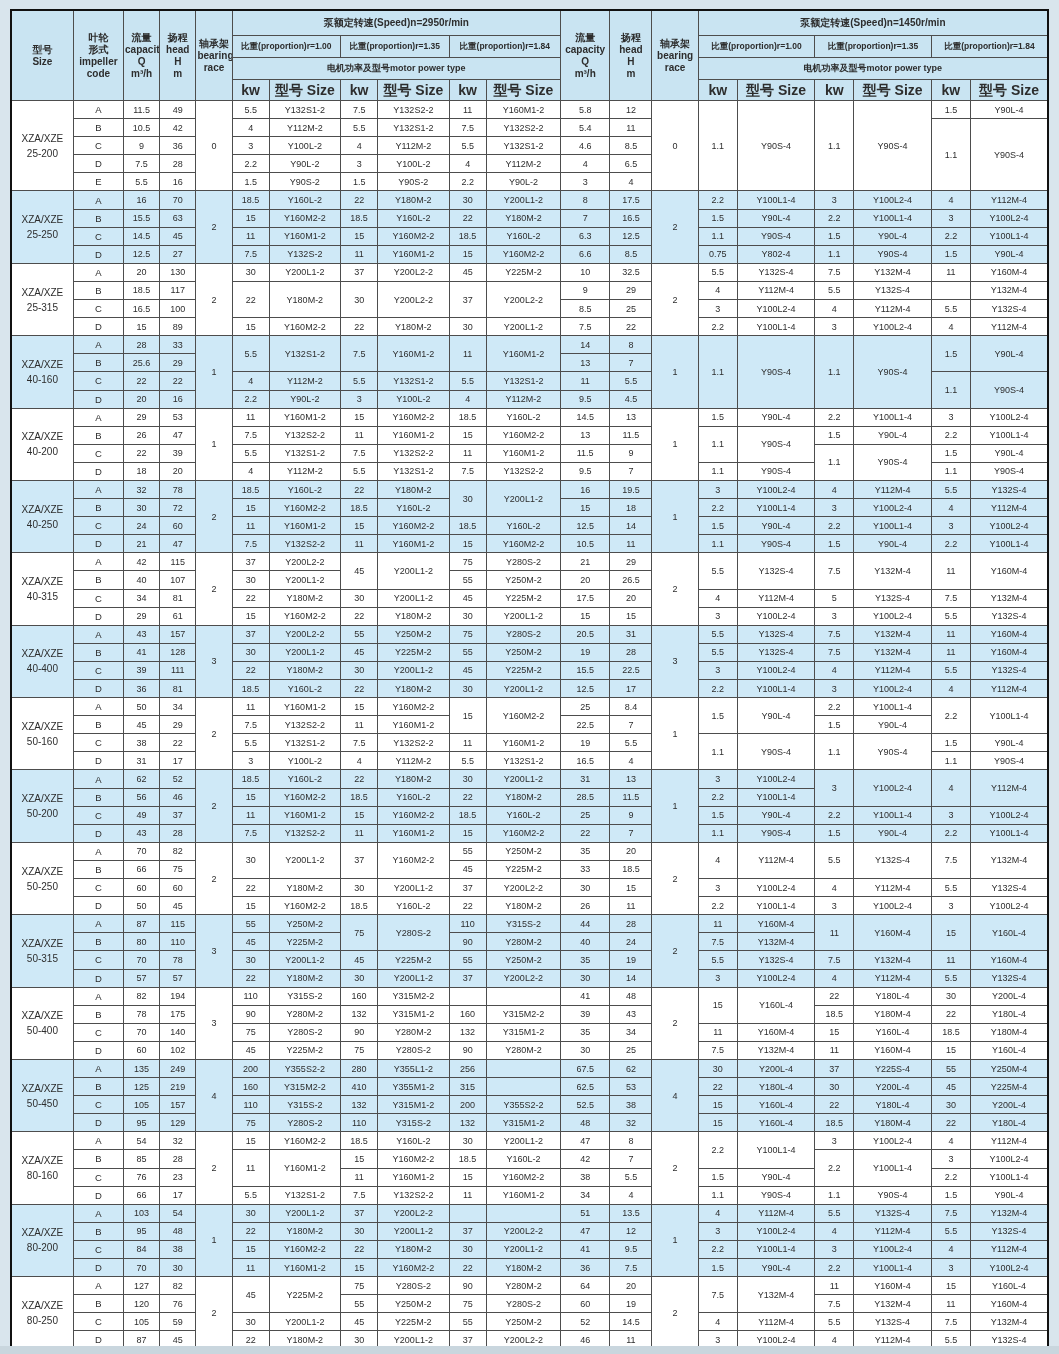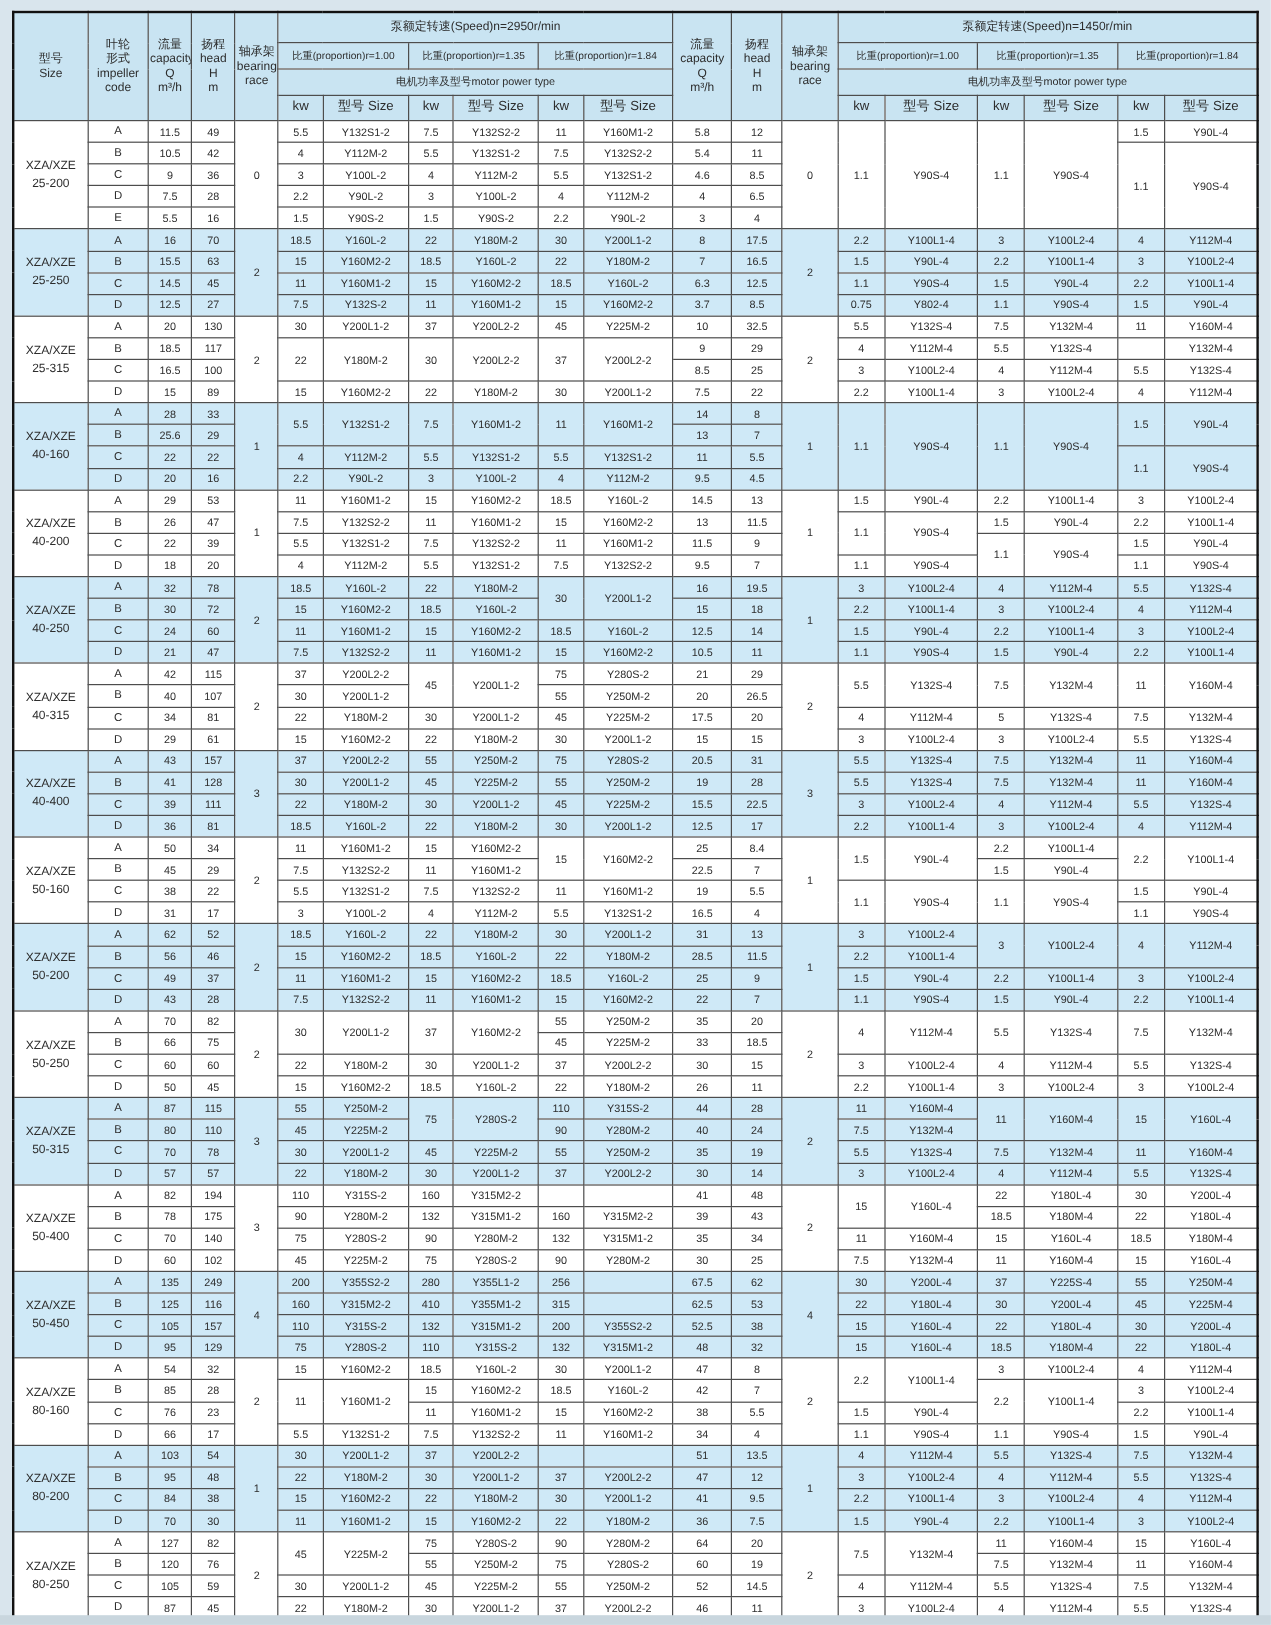--- a/index.html
+++ b/index.html
@@ -20,29 +20,29 @@
   }
   #spec-table th,#spec-table td{
     border:1px solid #4d4d4d;
     text-align:center;
     vertical-align:middle;
     padding:0 1px;
     overflow:hidden;
   }
   thead th{
     background:#c9e4f2;
-    font-weight:normal;
+    font-weight:bold;
     font-size:9px;
     line-height:1.2;
     white-space:pre-line;
   }
   tr.h1 th{height:24px;font-size:10px;}
   tr.h2 th{height:21px;font-size:8.5px;}
   tr.h3 th{height:21px;}
-  tr.h4 th{height:20px;font-size:11px;}
+  tr.h4 th{height:20px;font-size:14px;}
   tbody td{
     height:17.1px;
     font-size:9px;
     background:#ffffff;
     white-space:nowrap;
   }
   tbody tr.band td{background:#cfe9f7;}
   td.model{
     font-size:10px;
     white-space:pre-line;
@@ -282,21 +282,21 @@
       <tr class="band">
         <td class="code">D</td>
         <td>12.5</td>
         <td>27</td>
         <td>7.5</td>
         <td>Y132S-2</td>
         <td>11</td>
         <td>Y160M1-2</td>
         <td>15</td>
         <td>Y160M2-2</td>
-        <td>3.7</td>
+        <td>6.6</td>
         <td>8.5</td>
         <td>0.75</td>
         <td>Y802-4</td>
         <td>1.1</td>
         <td>Y90S-4</td>
         <td>1.5</td>
         <td>Y90L-4</td>
       </tr>
       <tr>
         <td class="model" rowspan="4">XZA/XZE
@@ -1123,21 +1123,21 @@
         <td>30</td>
         <td>Y200L-4</td>
         <td>37</td>
         <td>Y225S-4</td>
         <td>55</td>
         <td>Y250M-4</td>
       </tr>
       <tr class="band">
         <td class="code">B</td>
         <td>125</td>
-        <td>116</td>
+        <td>219</td>
         <td>160</td>
         <td>Y315M2-2</td>
         <td>410</td>
         <td>Y355M1-2</td>
         <td>315</td>
         <td></td>
         <td>62.5</td>
         <td>53</td>
         <td>22</td>
         <td>Y180L-4</td>

